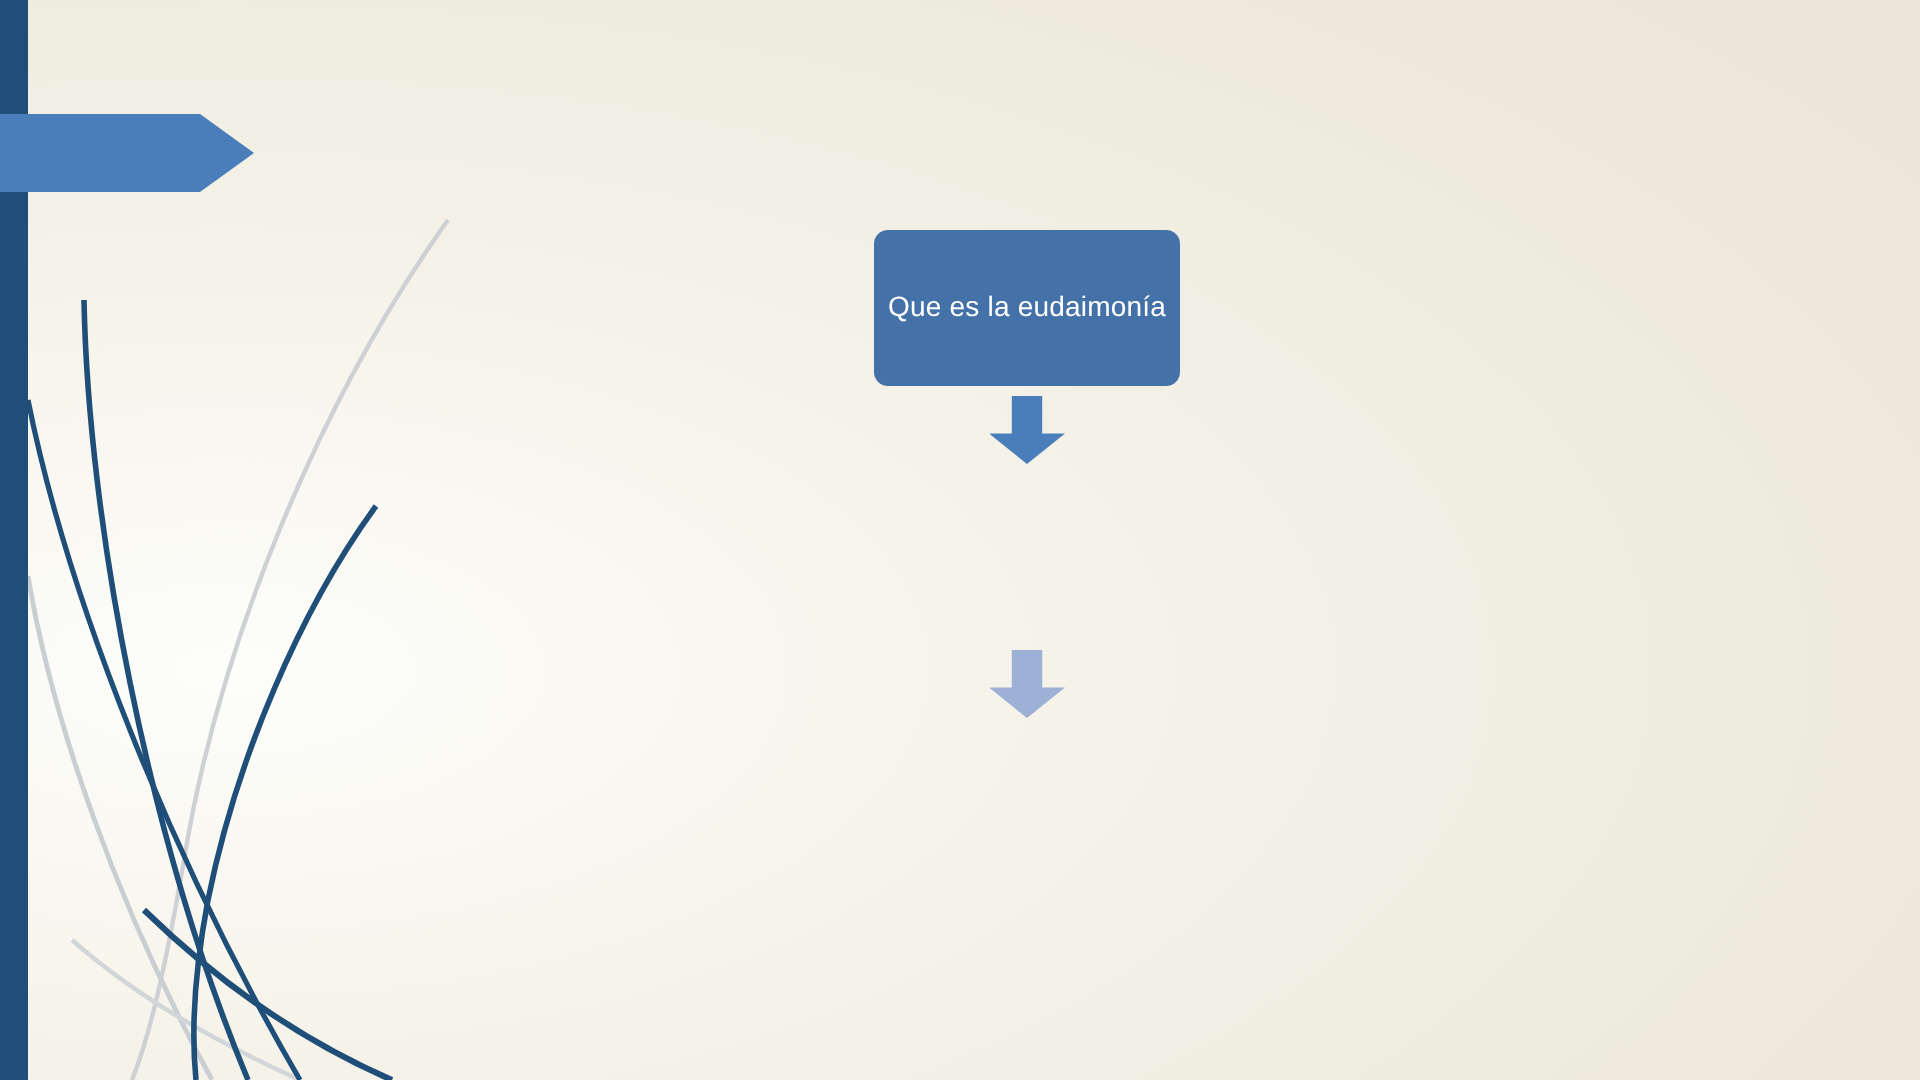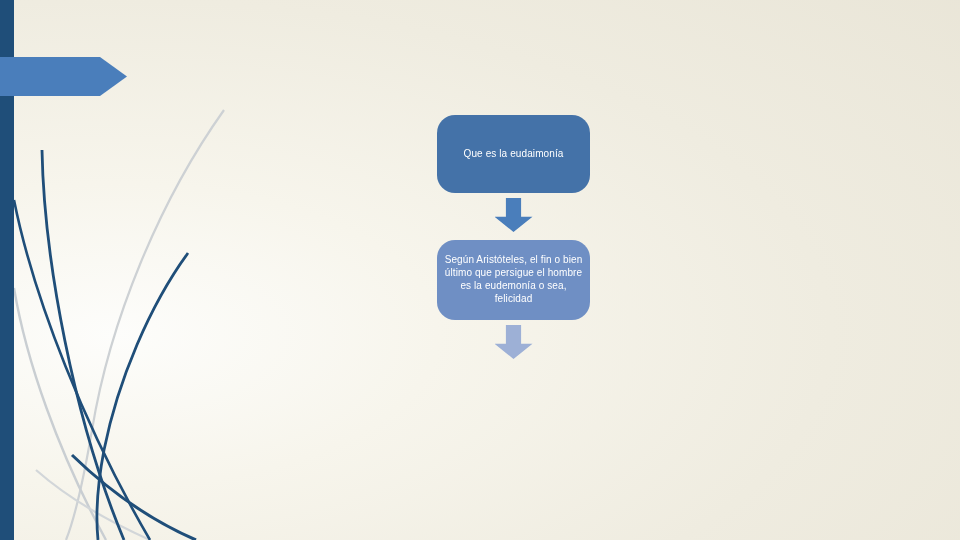--- a/index.html
+++ b/index.html
@@ -51,30 +51,30 @@
   .flow {
     position: absolute;
     left: 437px;
     top: 115px;
     width: 153px;
   }
 
   .flow-box {
     box-sizing: border-box;
     width: 153px;
-    border-radius: 18px;
+    border-radius: 7px;
     color: #ffffff;
     text-align: center;
     display: flex;
     align-items: center;
     justify-content: center;
     padding: 6px 7px;
     line-height: 1.28;
     letter-spacing: .1px;
-    font-size: 10px;
+    font-size: 14px;
     white-space: pre-line;
   }
 
   .flow-box.tone-dark  { background: #4472a8; }
   .flow-box.tone-mid   { background: #6f8fc4; }
   .flow-box.tone-light { background: #a4b5d9; }
 
   .box-1 { height: 78px; }
   .box-2 { height: 80px; margin-top: 47px; }
   .box-3 { height: 84px; margin-top: 48px; }
@@ -121,21 +121,20 @@
   <div class="banner-arrow"></div>
 
   <div class="flow">
 
     <div class="flow-box tone-dark box-1">Que es  la eudaimonía</div>
 
     <div class="connector connector-1">
       <div class="down-arrow arrow-dark"></div>
     </div>
 
-    <div class="flow-box tone-mid box-2">Según Aristóteles, el fin o bien último que persigue el hombre es la eudemonía o sea, felicidad</div>
 
     <div class="connector connector-2">
       <div class="down-arrow arrow-light"></div>
     </div>
 
 
   </div>
 </div>
 
 </body></html>

